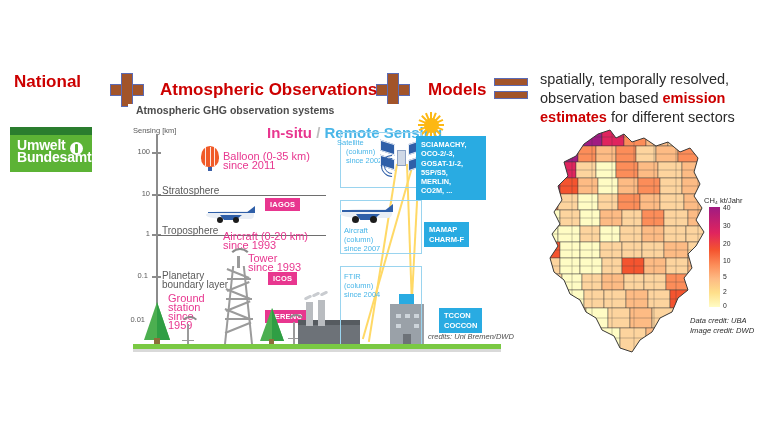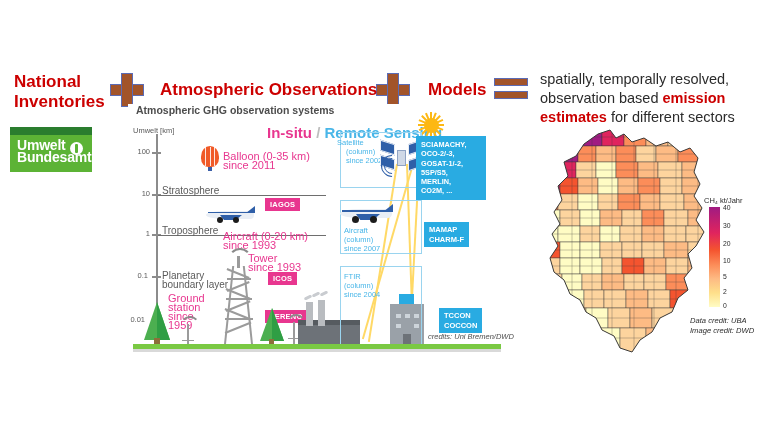--- a/index.html
+++ b/index.html
@@ -163,21 +163,20 @@
     background:linear-gradient(to top,#fffcc4 0%,#fee08b 14%,#fdbb84 28%,#fc8d59 42%,#f4542f 57%,#e0245e 74%,#a01b82 100%);}
   .legend-tick{position:absolute;left:19px;color:#2b2b2b;font-size:6.8px;}
 </style>
 </head>
 <body>
 
 <div class="stage">
 
   <div id="national-inventories-title">
     <div>National</div>
-    <div>Inventories</div>
   </div>
 
   <div id="uba-logo">
     <div class="bar"></div>
     <div class="txt">
       <div>Umwelt</div>
       <div>Bundesamt</div>
     </div>
     <div class="mark"></div>
   </div>
@@ -200,21 +199,21 @@
 
   <div id="result-text">
     <span>spatially, temporally resolved,</span><br>
     <span>observation based </span><b>emission</b><br>
     <b>estimates</b><span> for different sectors</span>
   </div>
 
   <div id="diagram">
 
     <div id="diagram-title">Atmospheric GHG observation systems</div>
-    <div id="axis-caption">Umwelt [km]</div>
+    <div id="axis-caption">Sensing [km]</div>
 
     <div id="legend-insitu">
       <span>In-situ</span>
       <span class="sep">/</span>
       <span class="rs">Remote Sensing</span>
     </div>
 
     <div id="y-axis"></div>
     <div class="tick" style="top:48px"></div>
     <div class="tick" style="top:90px"></div>

